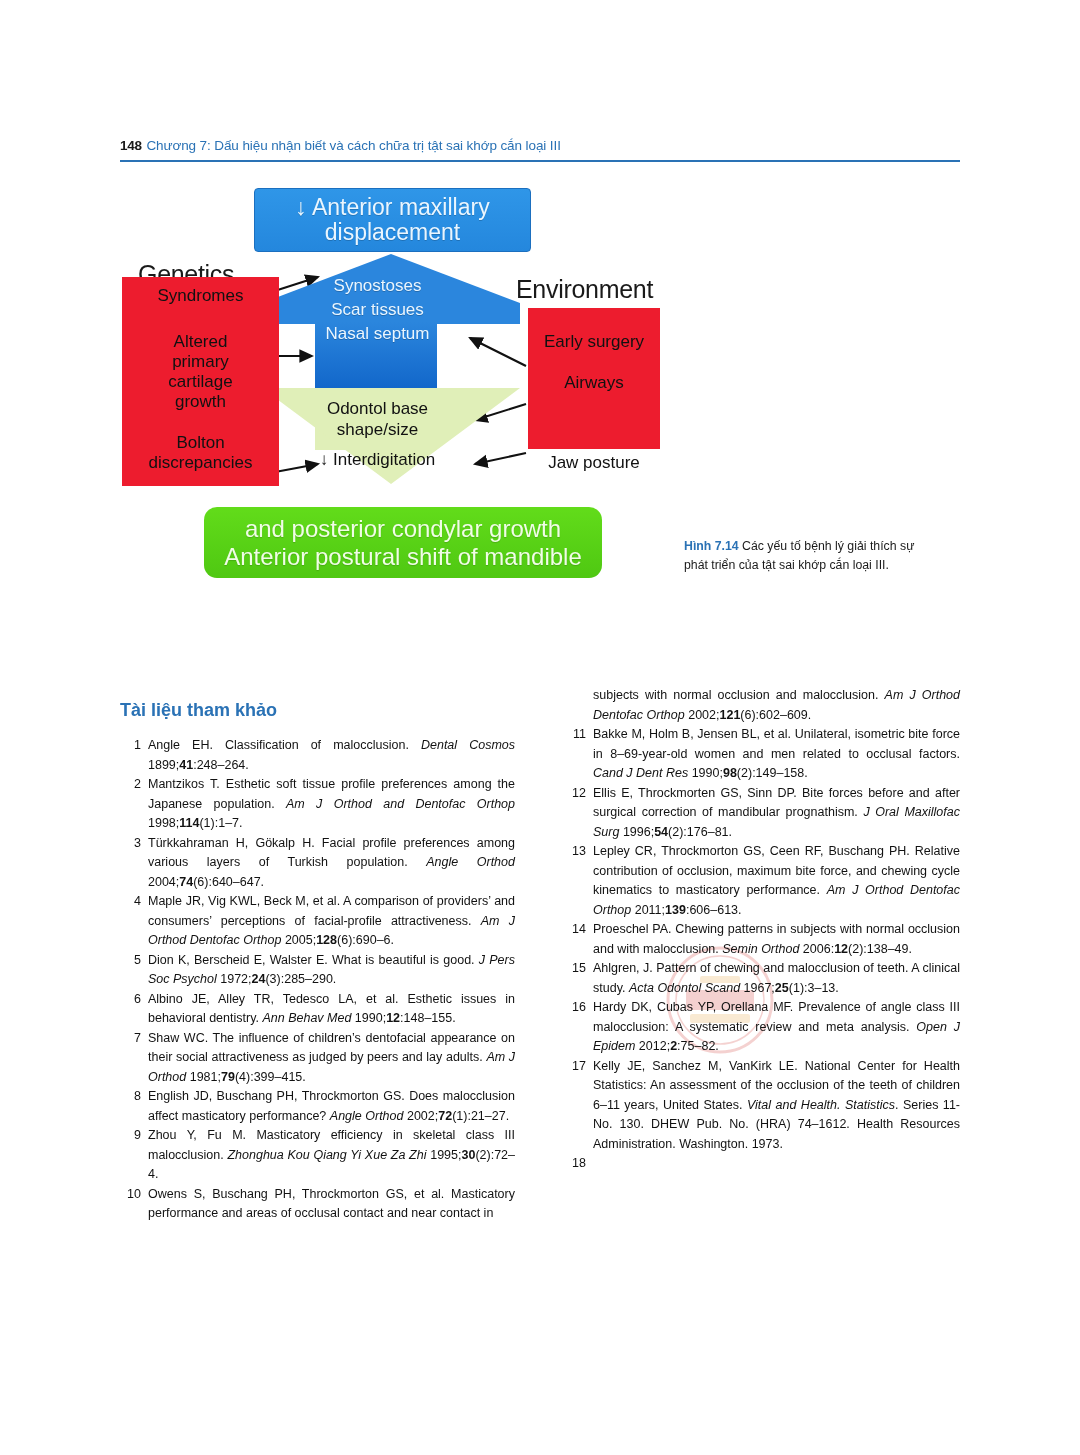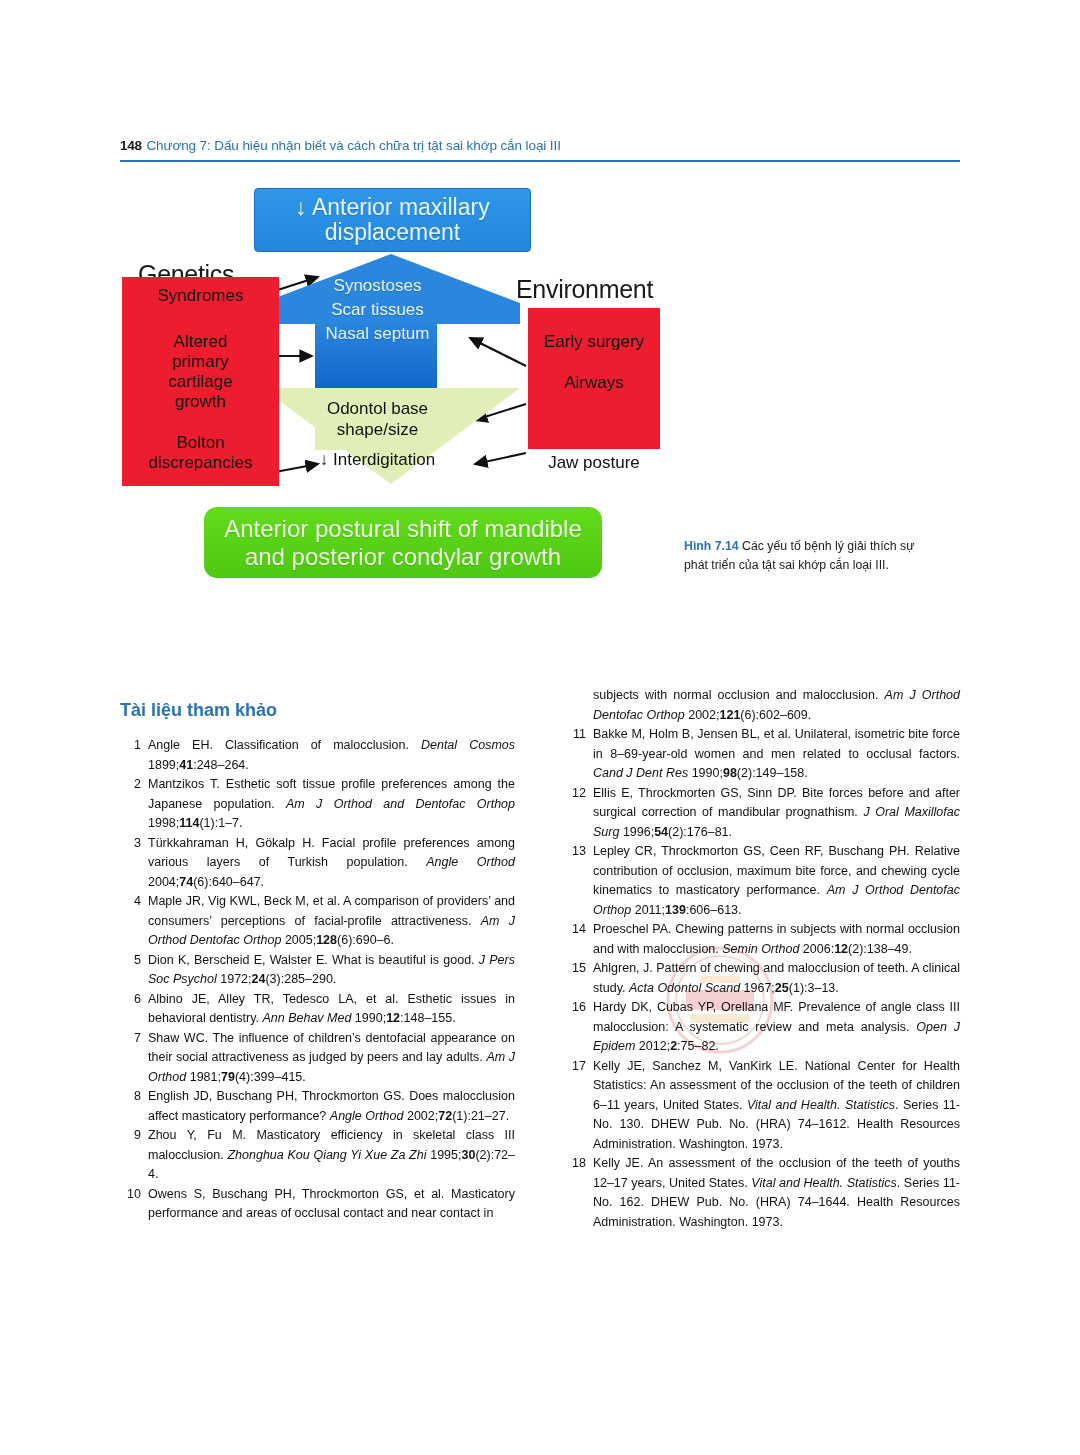--- a/index.html
+++ b/index.html
@@ -345,22 +345,22 @@
   </div>
 
   <div class="red-box right">
     <div class="rb-line l1">Early surgery</div>
     <div class="rb-line l2">Airways</div>
     <div class="rb-line l3">Jaw posture</div>
   </div>
 
   <div class="green-banner">
     <div>
+      <div>and posterior condylar growth</div>
       <div>Anterior postural shift of mandible</div>
-      <div>and posterior condylar growth</div>
     </div>
   </div>
 </div>
 
 <div class="fig-caption">
   <span class="cap-num">Hình 7.14</span><span> Các yếu tố bệnh lý giải thích sự phát triển của tật sai khớp cắn loại III.</span>
 </div>
 
 <svg class="watermark" viewBox="0 0 120 120">
   <circle cx="60" cy="60" r="52" fill="none" stroke="#d0342c" stroke-width="3"></circle>
@@ -386,14 +386,14 @@
   </div>
 <div class="ref-col right" id="ref-right">
     <div class="ref-cont-top">subjects with normal occlusion and malocclusion. <i>Am J Orthod Dentofac Orthop</i> 2002;<b>121</b>(6):602–609.</div>
     <div class="ref-item"><span class="ref-num">11</span><span>Bakke M, Holm B, Jensen BL, et al. Unilateral, isometric bite force in 8–69-year-old women and men related to occlusal factors. <i>Cand J Dent Res</i> 1990;<b>98</b>(2):149–158.</span></div>
     <div class="ref-item"><span class="ref-num">12</span><span>Ellis E, Throckmorten GS, Sinn DP. Bite forces before and after surgical correction of mandibular prognathism. <i>J Oral Maxillofac Surg</i> 1996;<b>54</b>(2):176–81.</span></div>
     <div class="ref-item"><span class="ref-num">13</span><span>Lepley CR, Throckmorton GS, Ceen RF, Buschang PH. Relative contribution of occlusion, maximum bite force, and chewing cycle kinematics to masticatory performance. <i>Am J Orthod Dentofac Orthop</i> 2011;<b>139</b>:606–613.</span></div>
     <div class="ref-item"><span class="ref-num">14</span><span>Proeschel PA. Chewing patterns in subjects with normal occlusion and with malocclusion. <i>Semin Orthod</i> 2006:<b>12</b>(2):138–49.</span></div>
     <div class="ref-item"><span class="ref-num">15</span><span>Ahlgren, J. Pattern of chewing and malocclusion of teeth. A clinical study. <i>Acta Odontol Scand</i> 1967;<b>25</b>(1):3–13.</span></div>
     <div class="ref-item"><span class="ref-num">16</span><span>Hardy DK, Cubas YP, Orellana MF. Prevalence of angle class III malocclusion: A systematic review and meta analysis. <i>Open J Epidem</i> 2012;<b>2</b>:75–82.</span></div>
     <div class="ref-item"><span class="ref-num">17</span><span>Kelly JE, Sanchez M, VanKirk LE. National Center for Health Statistics: An assessment of the occlusion of the teeth of children 6–11 years, United States. <i>Vital and Health. Statistics</i>. Series 11-No. 130. DHEW Pub. No. (HRA) 74–1612. Health Resources Administration. Washington. 1973.</span></div>
-    <div class="ref-item"><span class="ref-num">18</span><span>Kelly JE. An assessment of the occlusion of the teeth of youths 12–17 years, United States. <i>Vital and Health. Statistics</i>. Series 11-No. 162. DHEW Pub. No. (HRA) 74–1644. Health Resources Administration. Washington. 1973.</span></div>
+    <div class="ref-item"><span class="ref-num">18</span></div>
   </div>
 
 </body></html>

